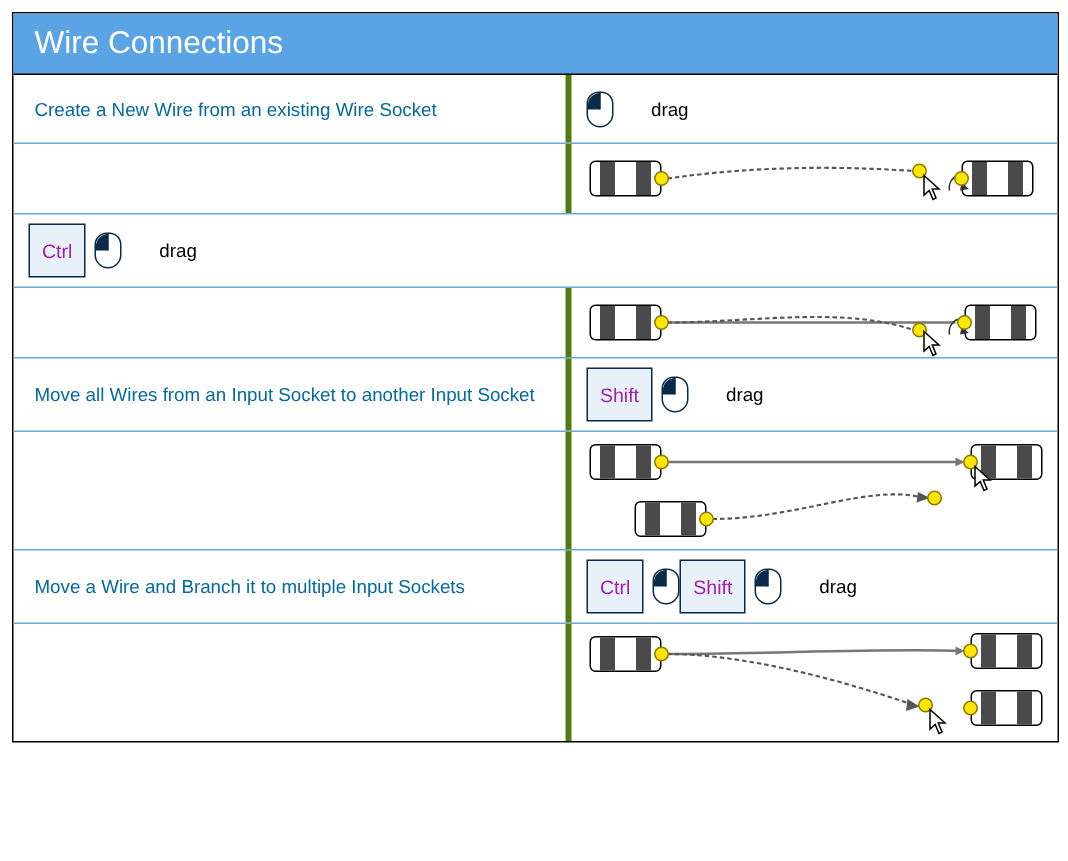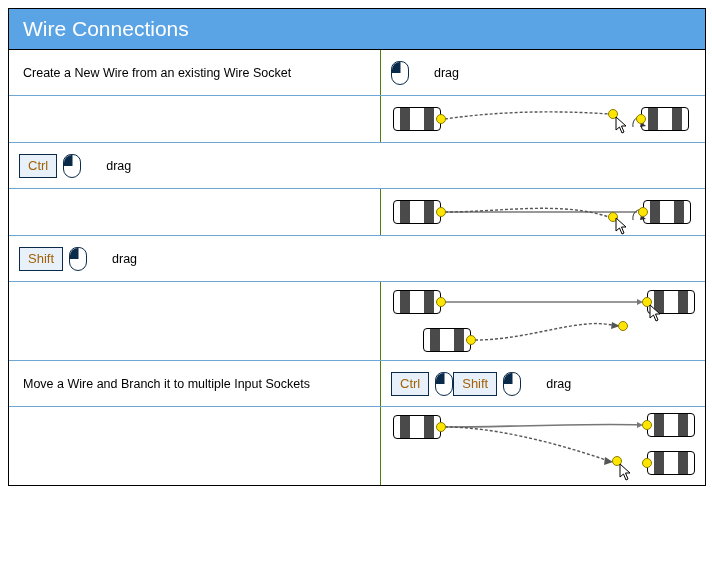--- a/index.html
+++ b/index.html
@@ -29,40 +29,40 @@
     min-height: 46px;
     position: relative;
   }
   .row:last-child { border-bottom: none; }
   .row .left {
     width: 372px;
     display: flex;
     align-items: center;
     padding: 6px 14px;
     font-size: 12.5px;
-    color: #000000;
-    border-right: 1px solid #4d7c0f;
+    color: #0369a1;
+    border-right: 4px solid #4d7c0f;
   }
   .row .right {
     flex: 1;
     position: relative;
     padding: 6px 10px;
     display: flex;
     align-items: center;
   }
   .keycap {
     display: inline-flex;
     align-items: center;
     justify-content: center;
-    height: 24px;
+    height: 36px;
     padding: 0 8px;
     border: 1.5px solid #0a2a4a;
     background: #e8f1fa;
     font-size: 13px;
-    color: #a16207;
+    color: #a21caf;
     margin-right: 6px;
     min-width: 30px;
   }
   .mouse-icon {
     width: 18px;
     height: 24px;
     border: 1.5px solid #0a2a4a;
     border-radius: 9px 9px 10px 10px;
     position: relative;
     background: #fff;
@@ -232,20 +232,21 @@
         </span>
         <svg class="svgwire" style="left:238px;">
             <path d="M 4 25 C 2 14, 18 10, 14 22" stroke="#333" stroke-width="1" fill="none"></path>
             <path d="M12 20 L17 24 L11 25 Z" fill="#333"></path>
           </svg>
       </div>
     </div>
   </div>
 
   <div class="row">
+    <div class="left">Move all Wires from an Input Socket to another Input Socket</div>
     <div class="right">
       <span class="keycap">Shift</span>
       <span class="mouse-icon"></span>
       <span class="drag-label">drag</span>
     </div>
   </div>
 
   <div class="row tall">
     <div class="left"></div>
     <div class="right">

